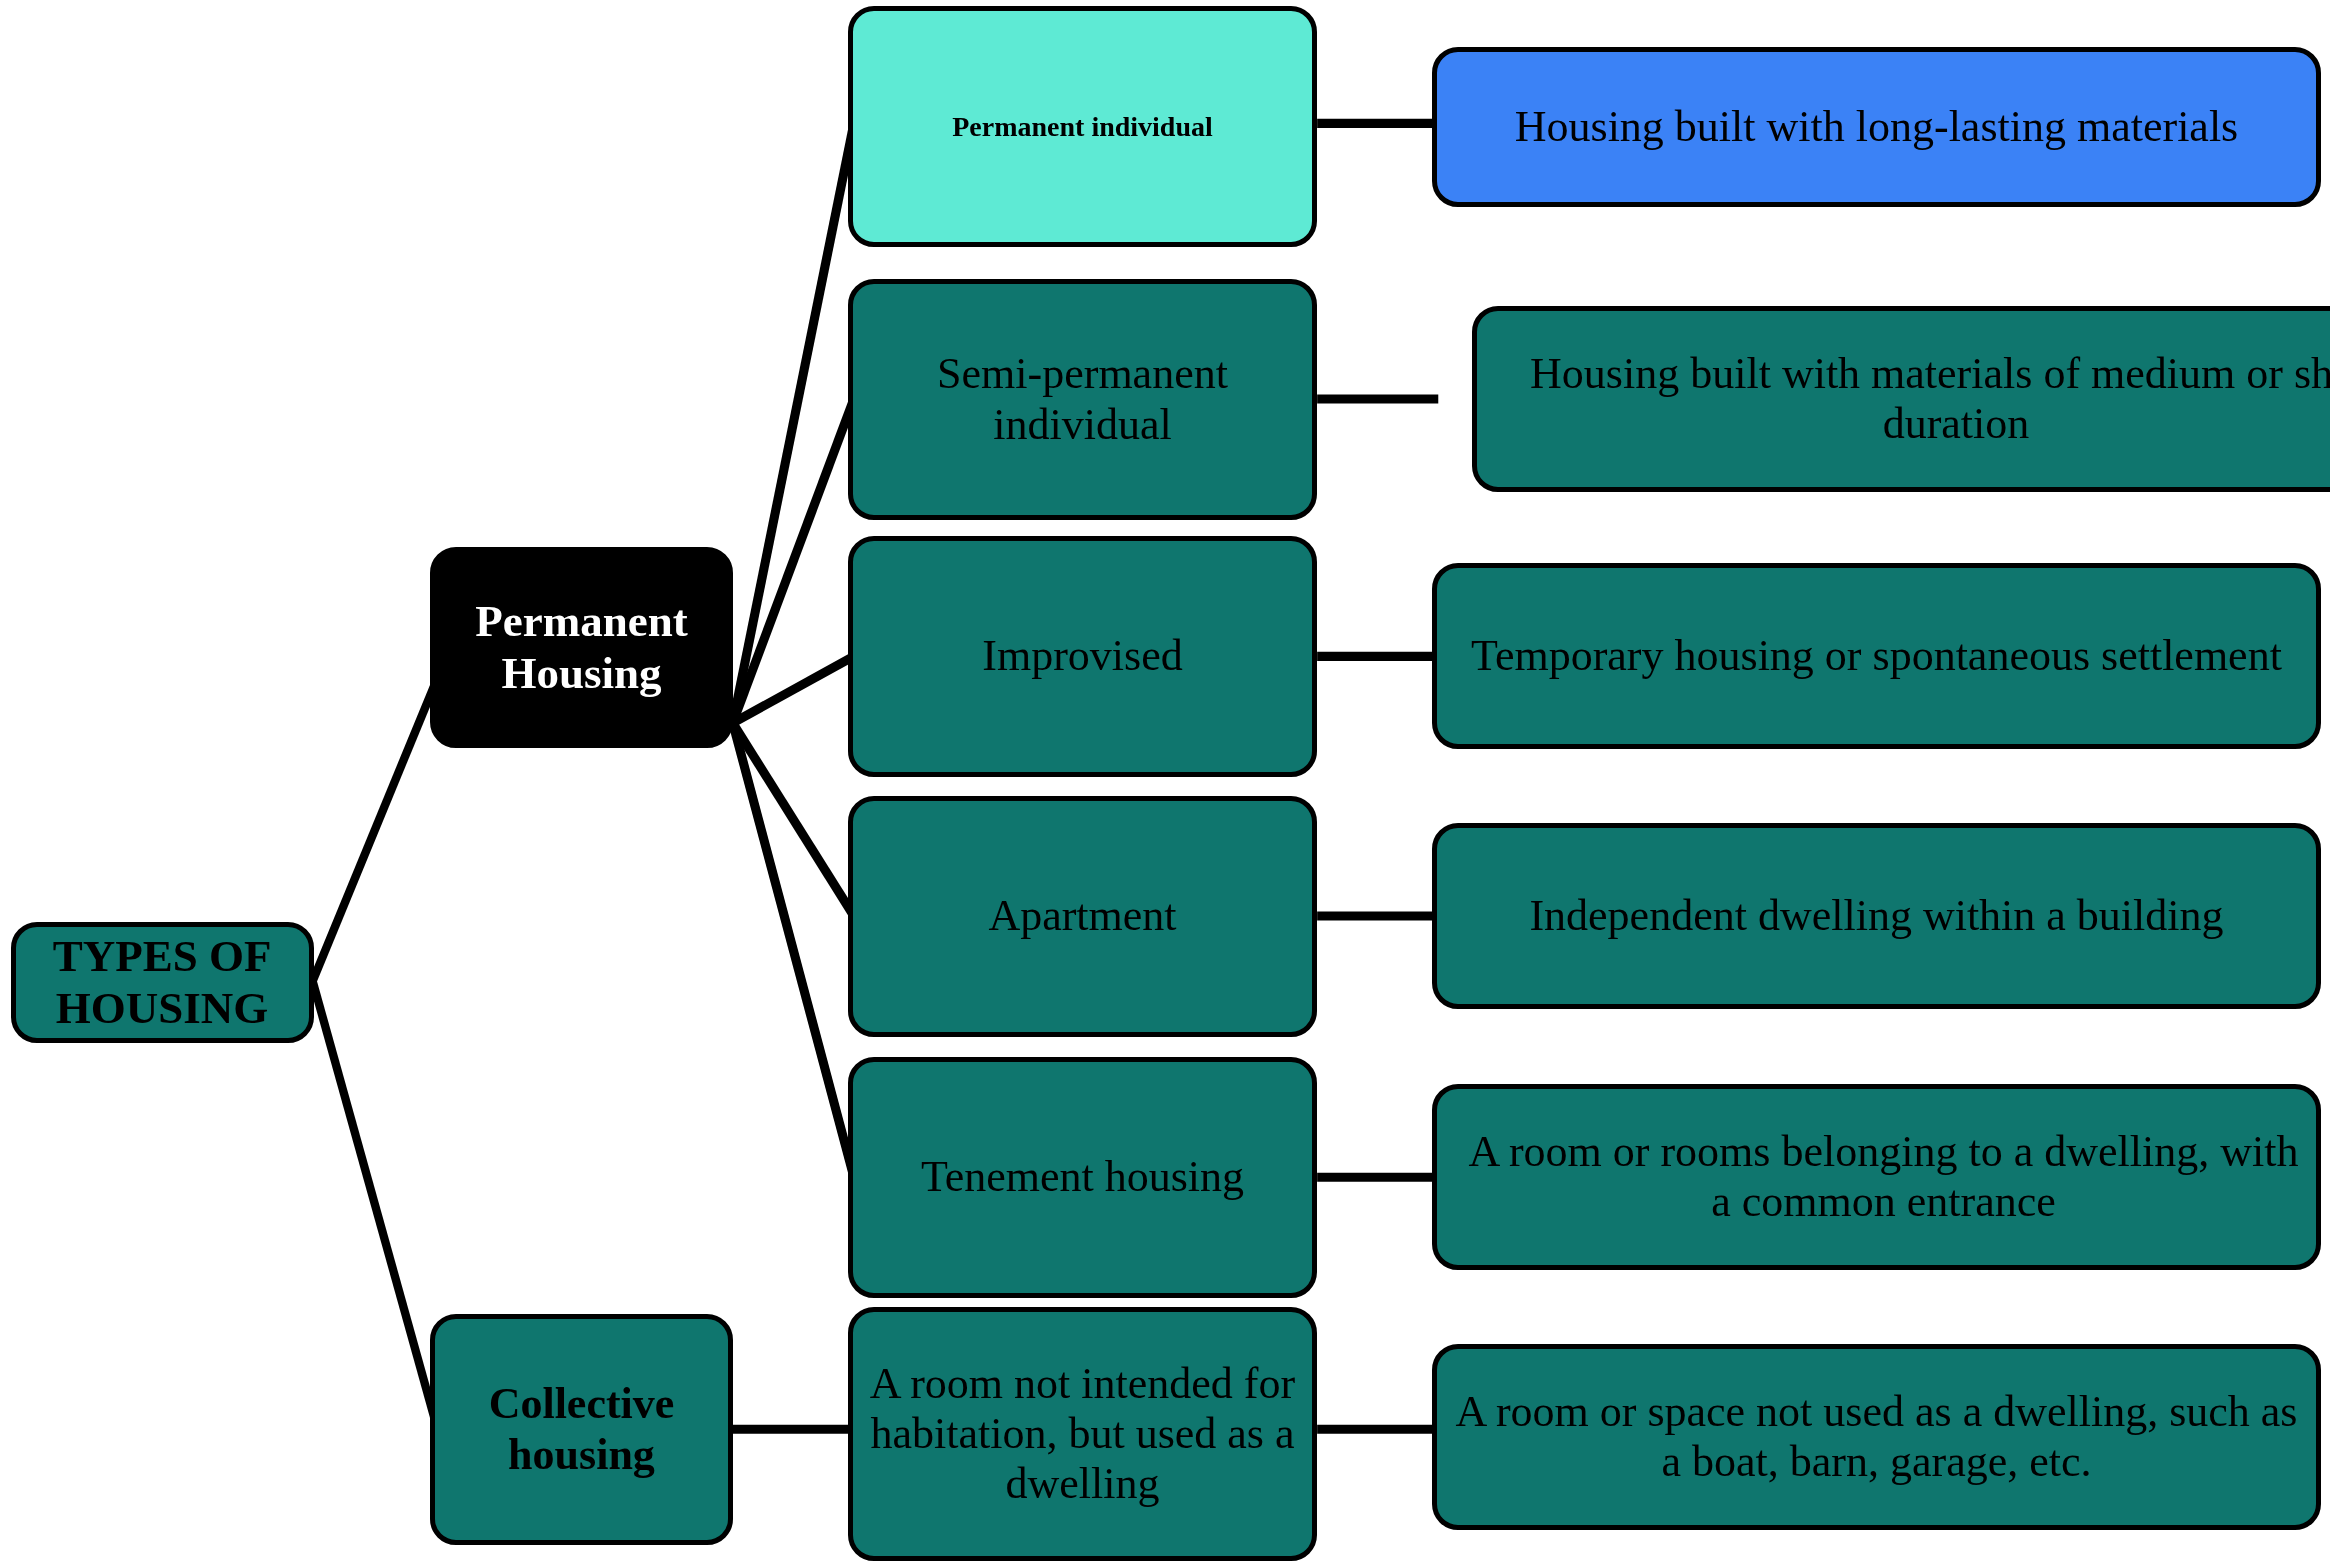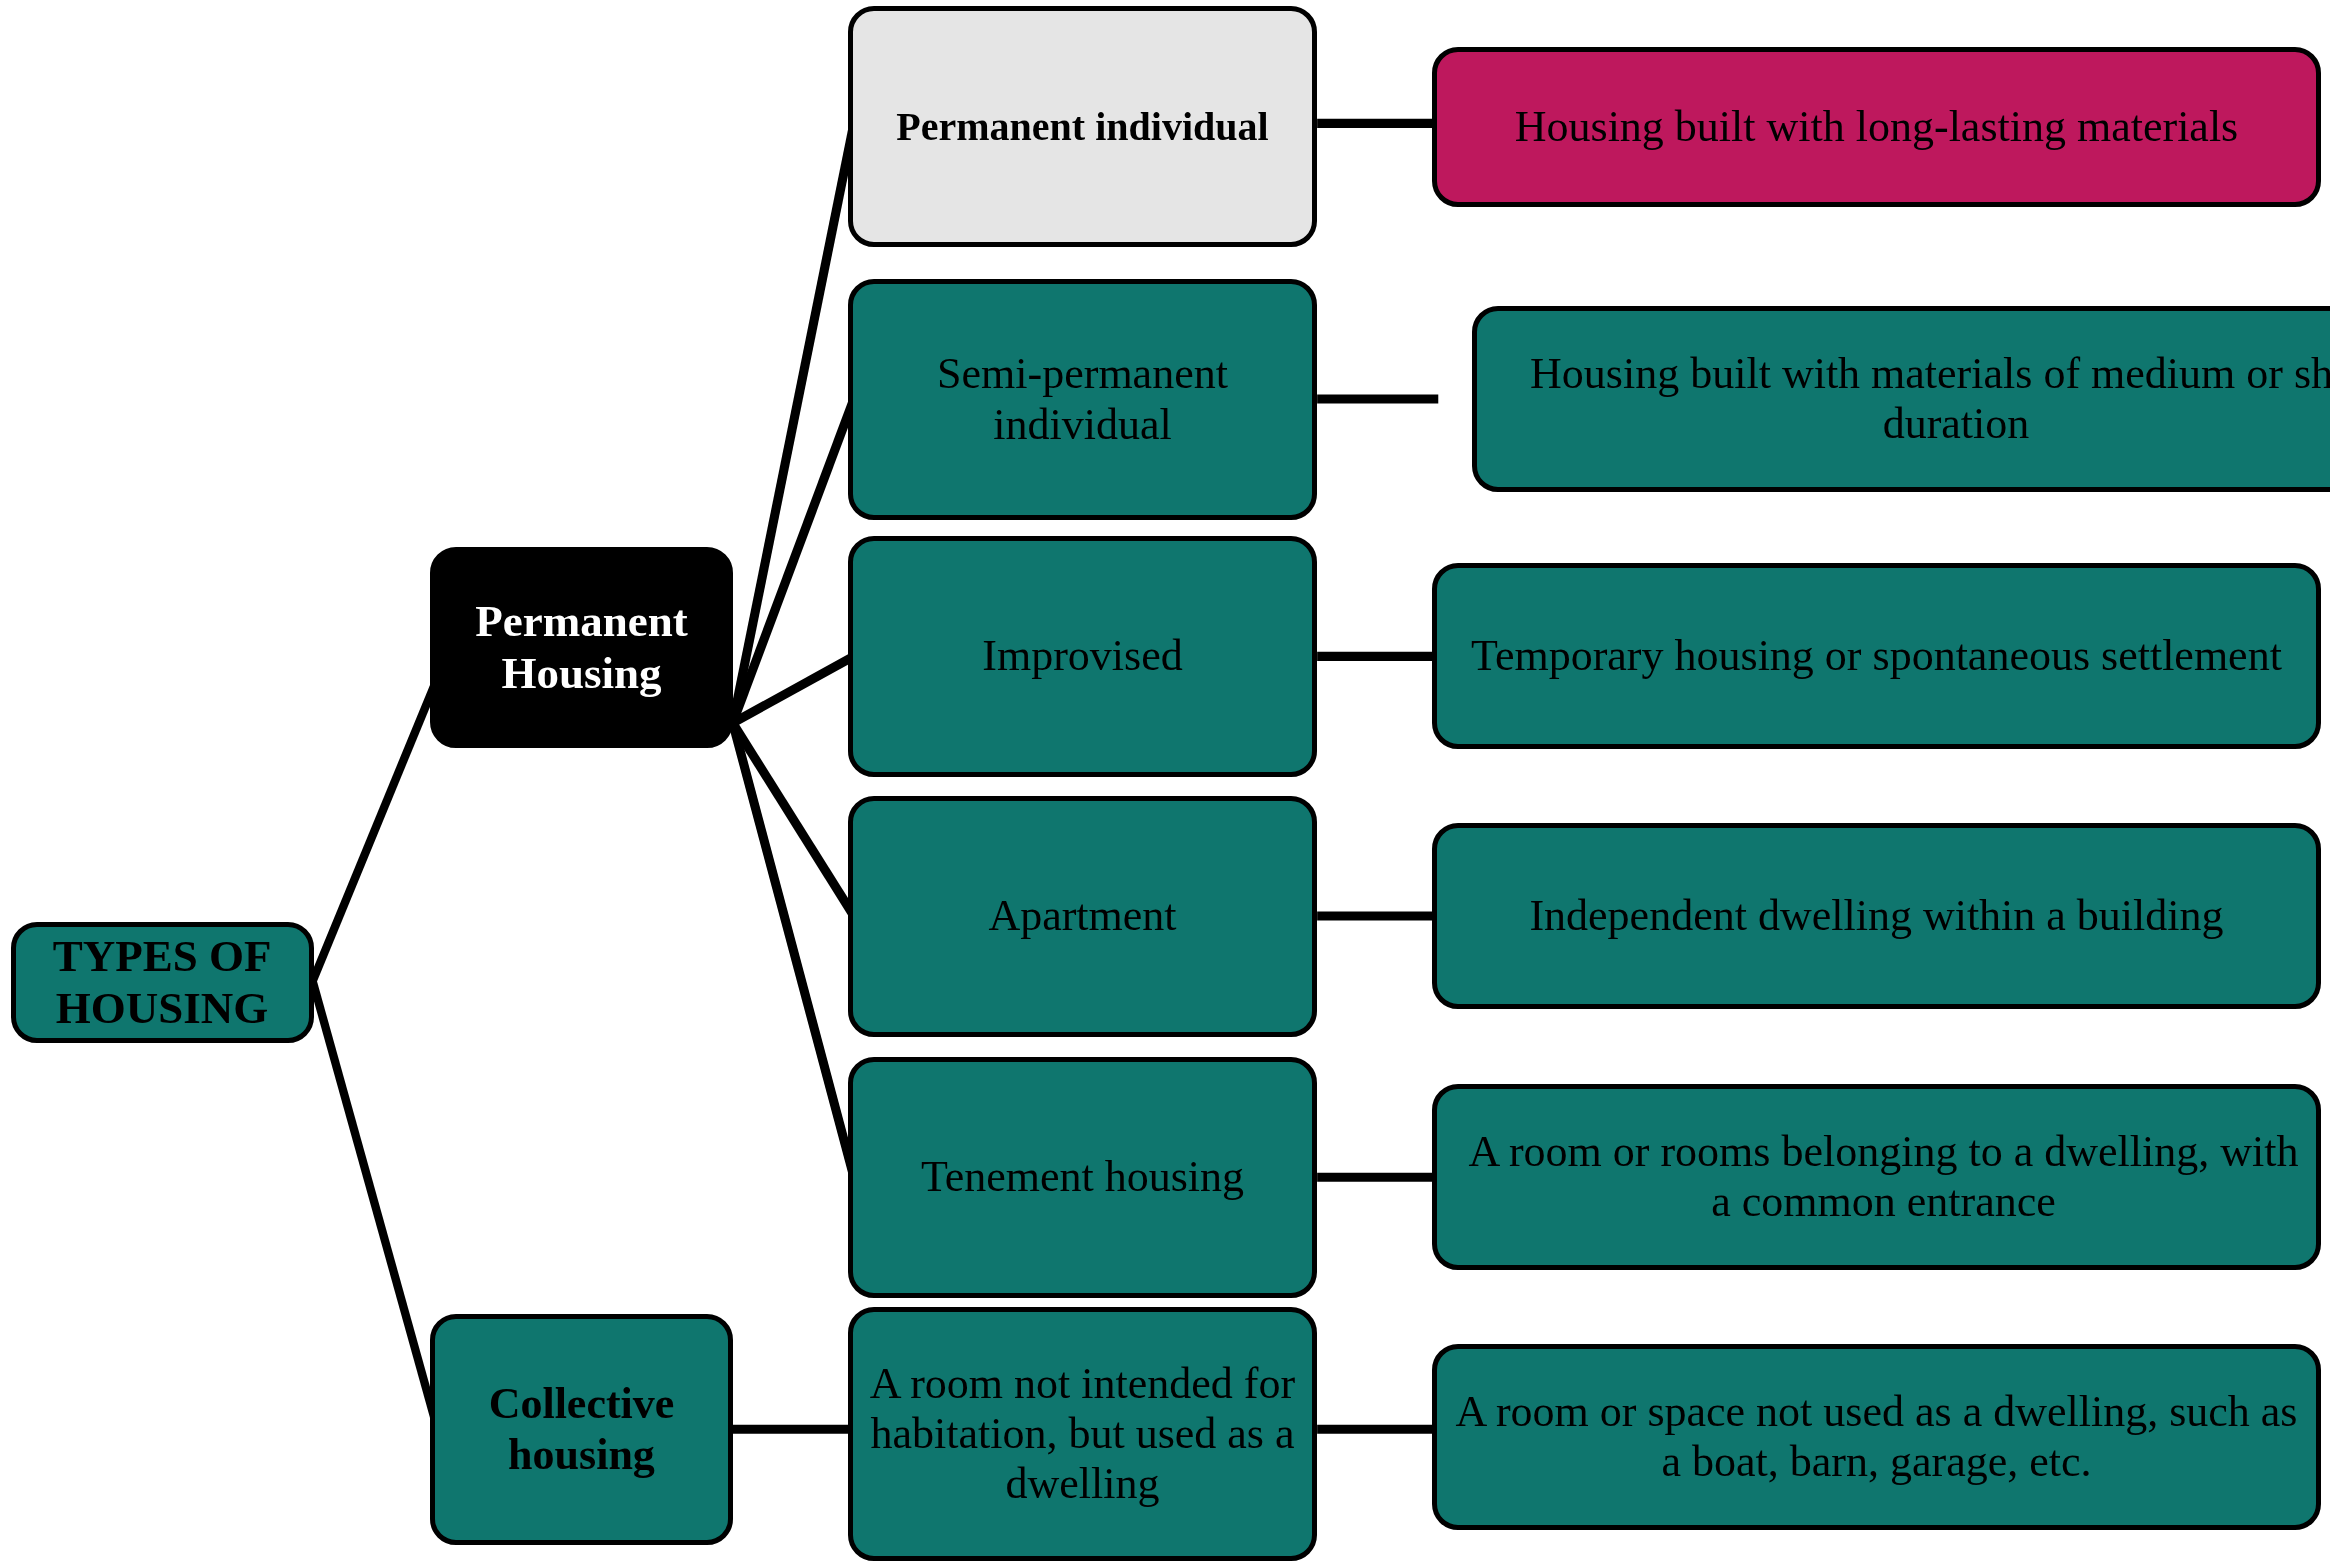--- a/index.html
+++ b/index.html
@@ -29,24 +29,24 @@
     display:block;
     width:100%;
     line-height:1.14;
     color:#000000;
   }
   
   .root        { font-size:45px; font-weight:bold; }
   .branch-dark { background:#000000; border-color:#000000; font-size:45px; font-weight:bold; }
   .branch-dark .lbl{ color:#ffffff; }
   .branch-lite { font-size:44px; font-weight:bold; }
-  .type-gray   { background:#e5e5e5; font-size:40px; font-weight:bold; }
+  .type-gray   { background:#5eead4; font-size:28px; font-weight:bold; }
   .type-plain  { font-size:44px; font-weight:normal; }
   .desc        { font-size:44px; font-weight:normal; }
-  .desc-gray   { background:#be185d; }
+  .desc-gray   { background:#3b82f6; }
 </style>
 </head>
 <body>
 
 <div id="stage">
 
   <svg id="wires" viewBox="0 0 3078 2062" preserveAspectRatio="none" aria-hidden="true">
     <g stroke="#000000" stroke-width="11" fill="none" stroke-linecap="butt">
 
       <line x1="413" y1="1296" x2="578" y2="895"></line>

